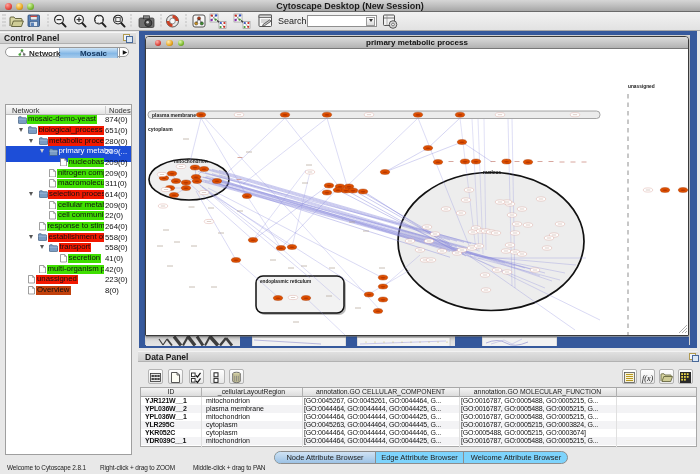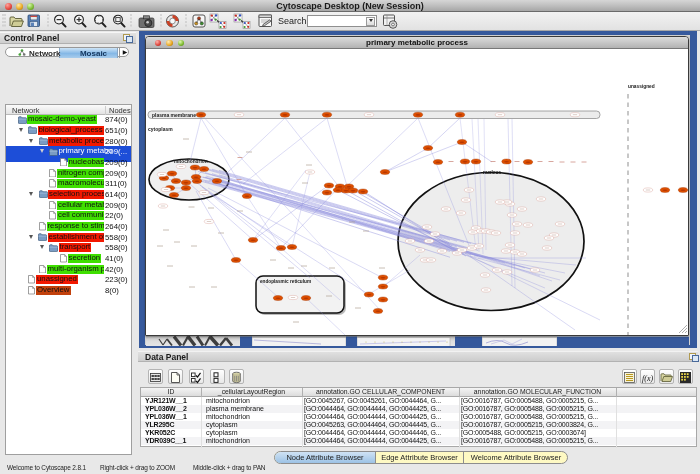--- a/index.html
+++ b/index.html
@@ -818,21 +818,21 @@
 <div class="abs" style="left:65px;">mitochondrion</div>
 <div class="abs" style="left:163px;letter-spacing:-0.2px">[GO:0044464, GO:0044444, GO:0044425, G...</div>
 <div class="abs" style="left:320px;letter-spacing:-0.2px">[GO:0016787, GO:0005488, GO:0005215, G...</div>
       </div>
 <div class="abs" style="left:60px;top:9px;width:1px;height:51px;background:#e0e0e0"></div>
 <div class="abs" style="left:161px;top:9px;width:1px;height:51px;background:#e0e0e0"></div>
 <div class="abs" style="left:318px;top:9px;width:1px;height:51px;background:#e0e0e0"></div>
 <div class="abs" style="left:475px;top:9px;width:1px;height:51px;background:#e0e0e0"></div>
 </div>
 </div>
-<div class="abs" style="left:274px;top:451px;width:294px;height:13px;background:#fef9c3;border:1px solid #8d8d8d;border-radius:7px;font-size:7.5px;color:#222">
+<div class="abs" style="left:274px;top:451px;width:294px;height:13px;background:#7dd3fc;border:1px solid #8d8d8d;border-radius:7px;font-size:7.5px;color:#222">
 <div class="abs" style="left:0;top:0;width:101px;height:11px;background:linear-gradient(#cfe2f4,#9cc2e5);border-right:1px solid #8d8d8d;border-radius:6px 0 0 6px;text-align:center;line-height:11px">Node Attribute Browser</div>
 <div class="abs" style="left:101px;top:0;width:88px;height:11px;border-right:1px solid #8d8d8d;text-align:center;line-height:11px">Edge Attribute Browser</div>
 <div class="abs" style="left:189px;top:0;width:104px;height:11px;text-align:center;line-height:11px">Welcome Attribute Browser</div>
 </div>
 
 <div class="abs" style="left:0;top:459px;width:700px;height:15px;font-size:6.5px;letter-spacing:-0.15px;color:#222">
 <span class="abs" style="left:7px;top:5px">Welcome to Cytoscape 2.8.1</span>
 <span class="abs" style="left:100px;top:5px">Right-click + drag to ZOOM</span>
 <span class="abs" style="left:193px;top:5px">Middle-click + drag to PAN</span>
 </div>

